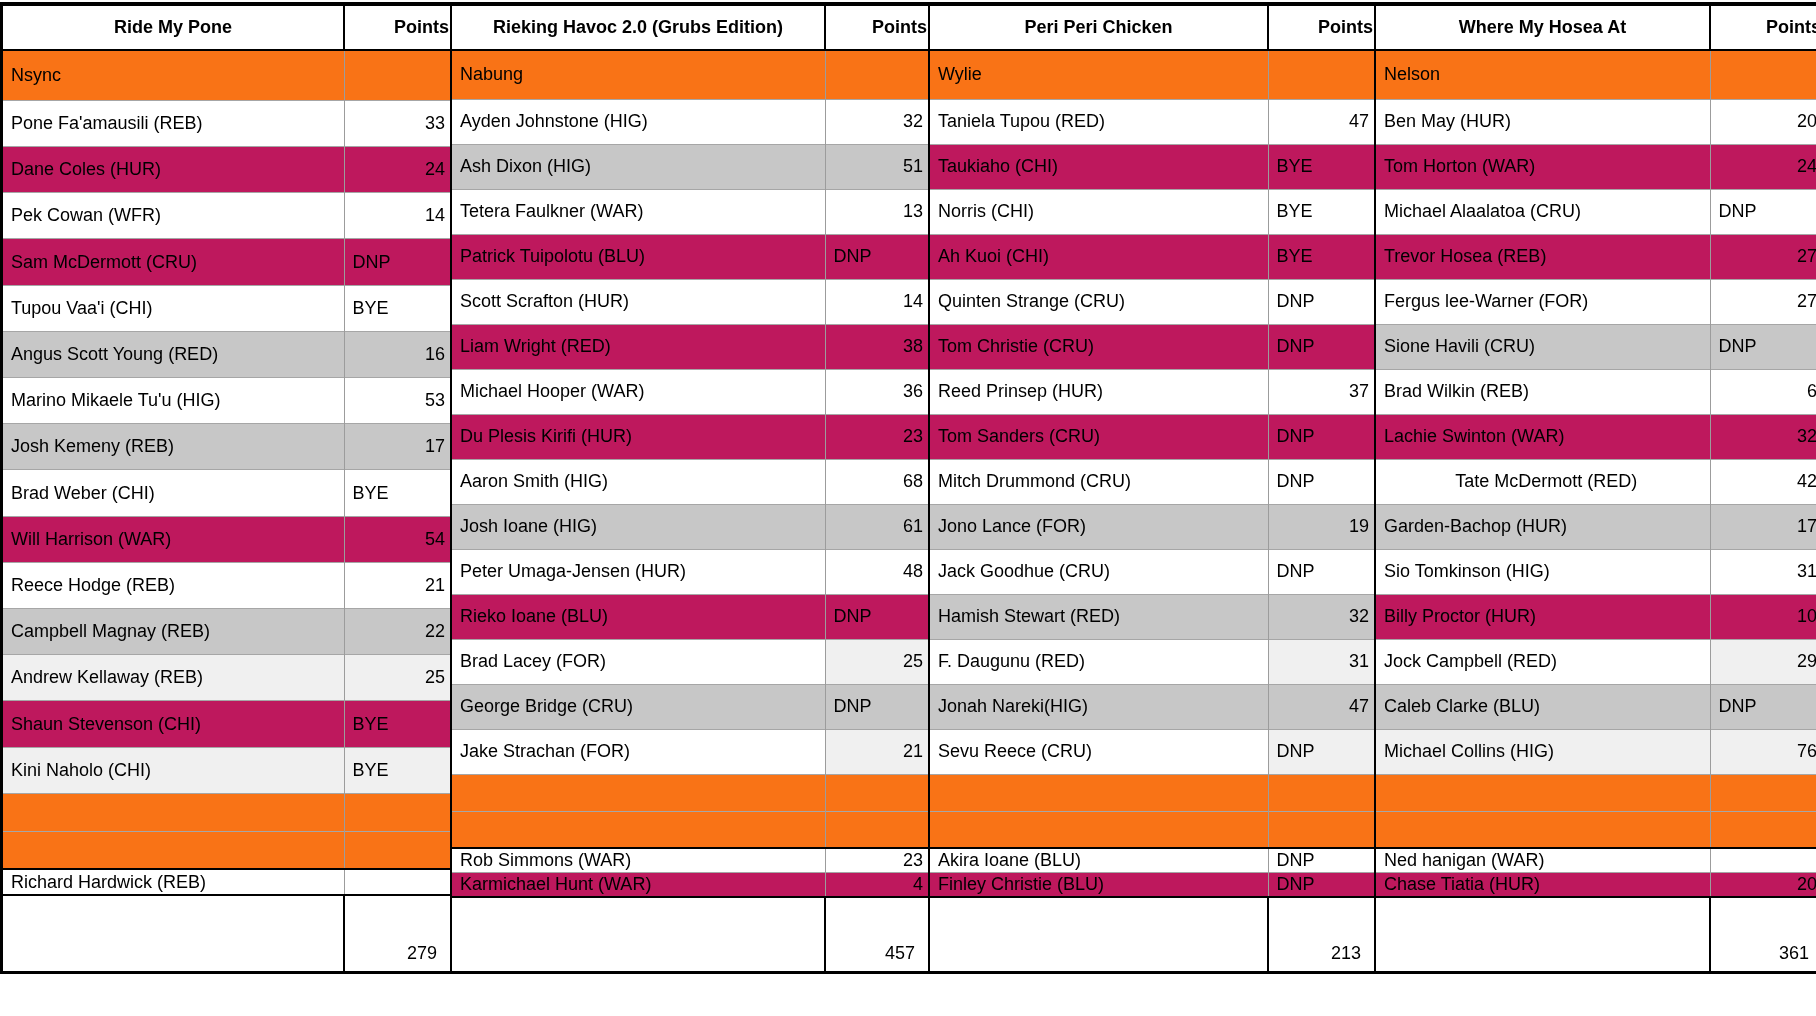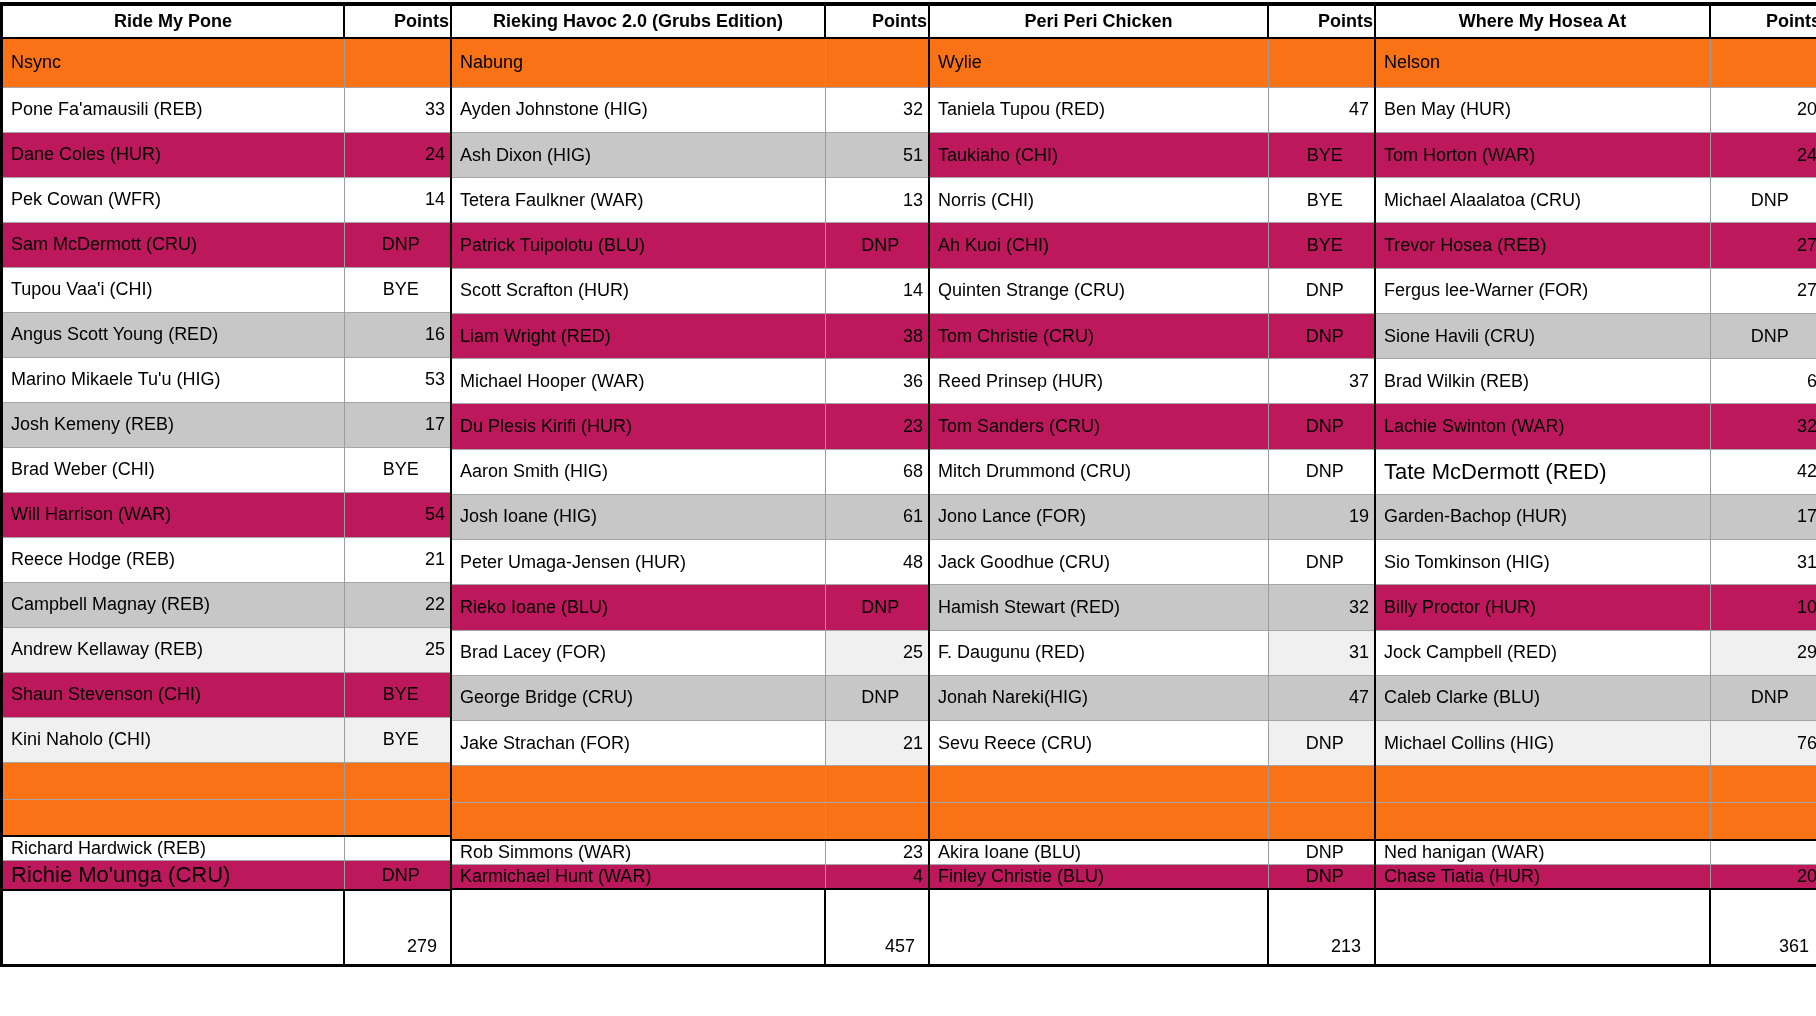--- a/index.html
+++ b/index.html
@@ -26,30 +26,30 @@
   }
   th{
     font-weight:bold;
     text-align:center;
     background:#fff;
     border-bottom:2px solid #000;
   }
   .hpts{border-left:2px solid #000;text-align:right;}
   td{border-top:1px solid #a6a6a6;}
   .cpts{border-left:1px solid #9c9c9c;}
-  .r-head{height:32px;}
+  .r-head{height:44px;}
   .r-owner{height:49px;}
   .r-player{height:45px;}
   .r-blank{height:37px;}
   .r-extra{height:24px;}
   .r-total{height:74px;}
   .cname{text-align:left;padding-left:8px;}
   .num{text-align:right;padding-right:5px;}
-  .flag{text-align:center;padding-left:8px;}
-  .large{font-size:22px;}
+  .flag{text-align:left;padding-left:8px;}
+  .large{font-size:18px;text-align:center;}
   .sep-top td{border-top:2px solid #000;}
   .r-total td{border-top:2px solid #000;background:#fff;}
   .tpts{
     border-left:2px solid #000;
     text-align:right;
     vertical-align:bottom;
     padding:0 13px 7px 0;
   }
   .s-white{background:#ffffff;}
   .s-xlight{background:#f0f0f0;}
@@ -142,24 +142,20 @@
           <td class="cpts s-dark"></td>
         </tr>
         <tr class="r-blank">
           <td class="cname s-dark"></td>
           <td class="cpts s-dark"></td>
         </tr>
         <tr class="r-extra sep-top">
           <td class="cname s-white">Richard Hardwick (REB)</td>
           <td class="cpts s-white flag"></td>
         </tr>
-        <tr class="r-extra">
-          <td class="cname s-light large">Richie Mo'unga (CRU)</td>
-          <td class="cpts s-light flag">DNP</td>
-        </tr>
         <tr class="r-total">
           <td class="tname"></td>
           <td class="tpts num">279</td>
         </tr>
       </tbody>
     </table>
     <table class="tm" style="width: 477px;">
       <colgroup>
         <col style="width: 373px;">
         <col style="width: 104px;">

